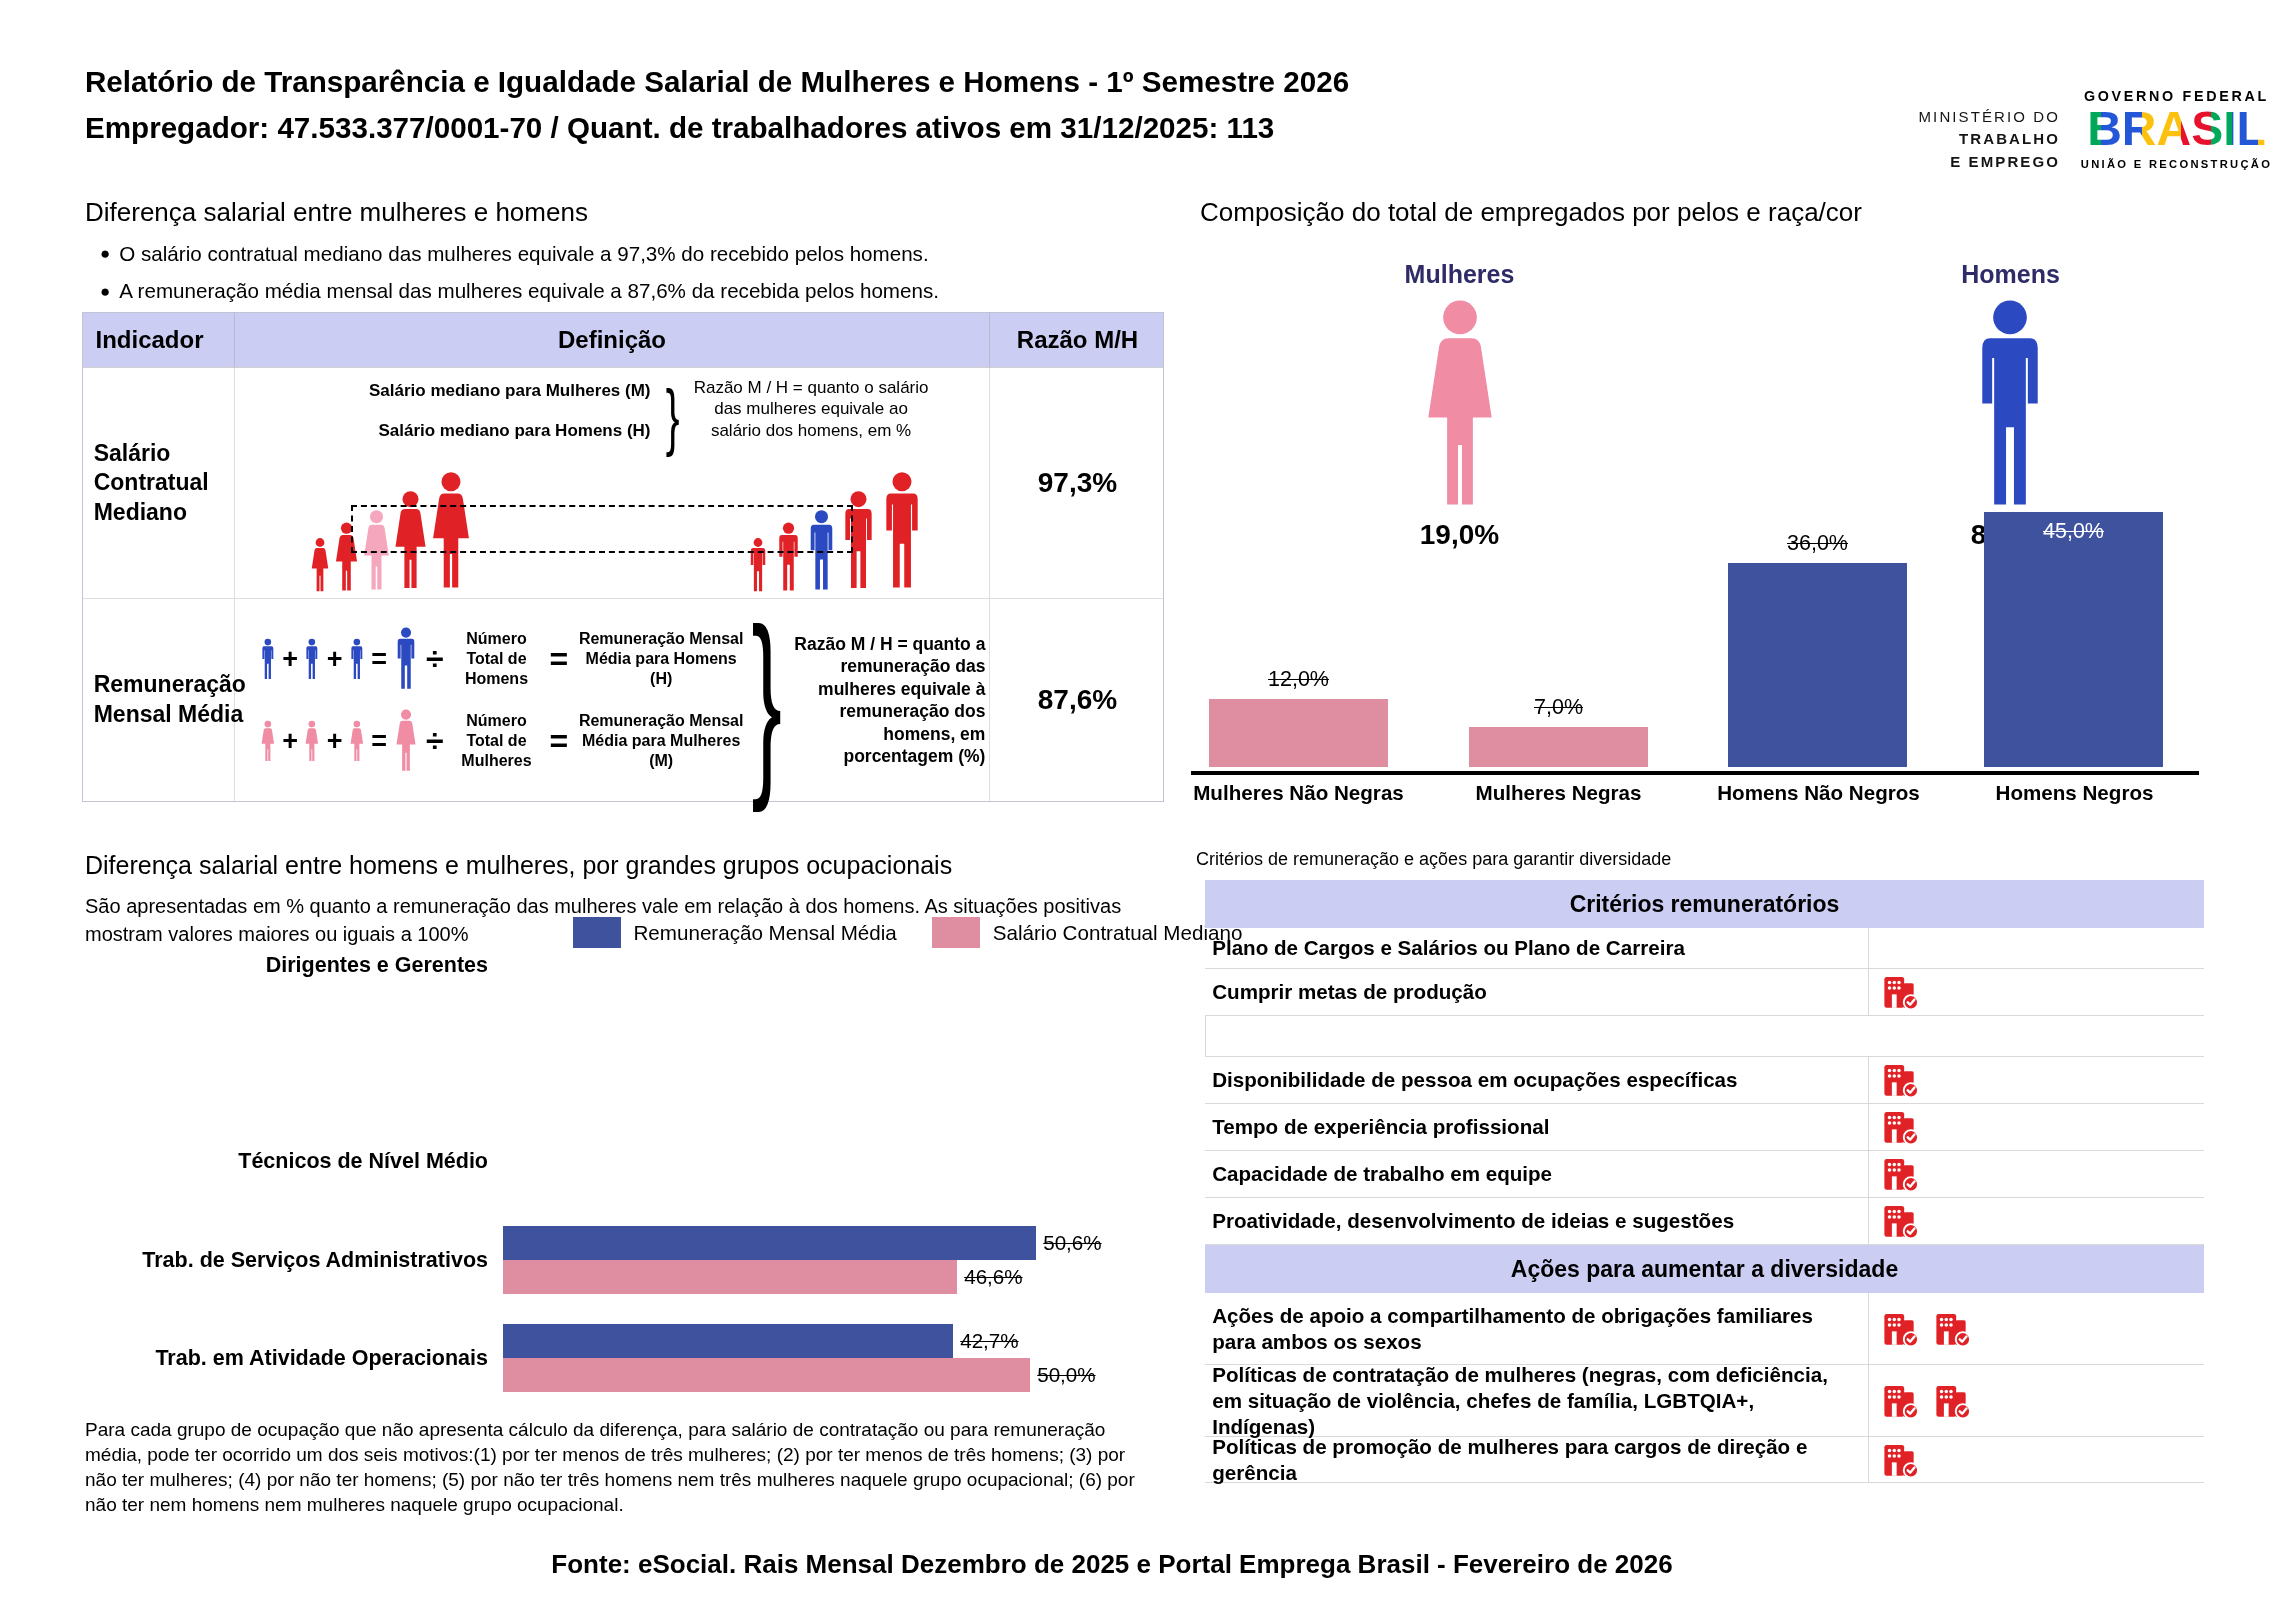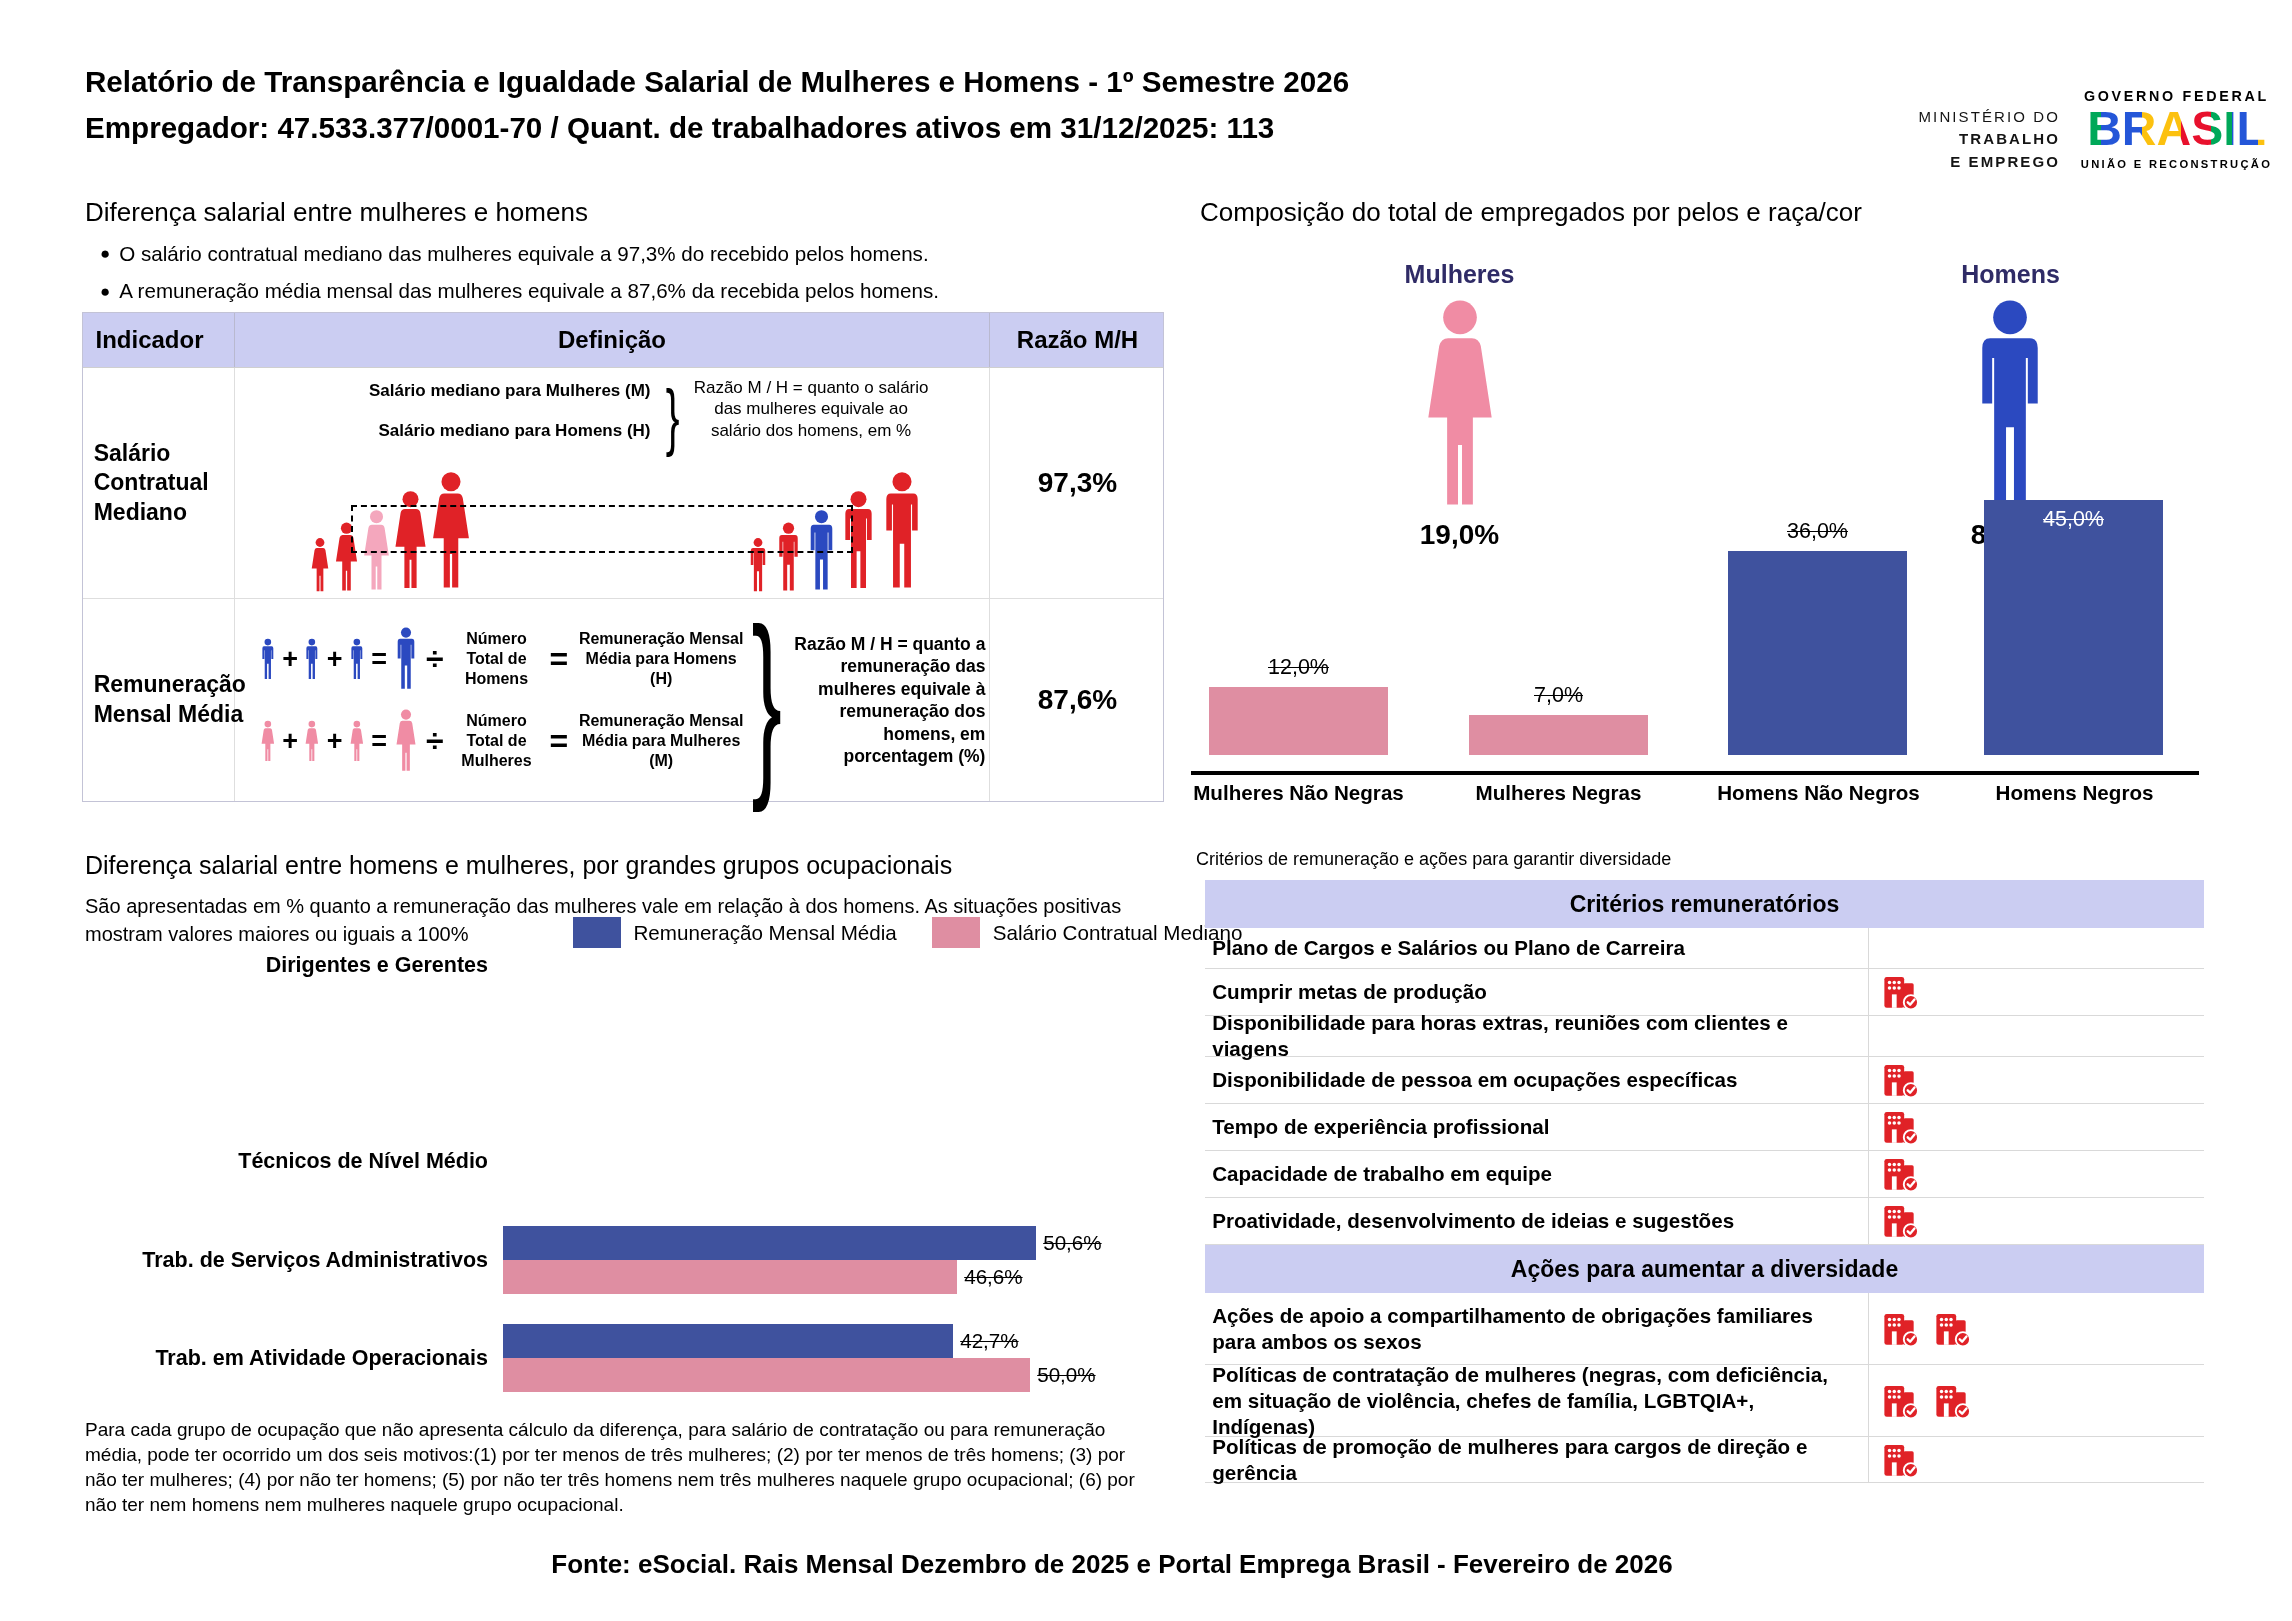--- a/index.html
+++ b/index.html
@@ -74,21 +74,21 @@
   
   .fig-red { fill:#e02227; } .fig-pink-hl { fill:#f4a7bd; } .fig-blue-hl { fill:#2b49c0; }
   .fig-blue { fill:#2b49c0; } .fig-pink { fill:#f08ca4; }
 
   
   #comp-title { left:1200px; top:197px; }
   .comp-lbl { width:269px; text-align:center; font-size:25px; font-weight:bold; color:#2f2b66; }
   .comp-pct { width:269px; text-align:center; font-size:28px; font-weight:bold; }
   #comp-chart { left:1191px; top:518px; width:1008px; height:257px; }
   #comp-axis { position:absolute; left:0; right:0; bottom:0; height:3.6px; background:#000; }
-  .vbar { position:absolute; bottom:20px; width:179px;margin-top:15px; }
+  .vbar { position:absolute; bottom:8px; width:179px;margin-top:15px; }
   .vbar .out-lbl { position:absolute; bottom:100%; margin-bottom:7.2px; left:50%;
        transform:translateX(-50%); white-space:nowrap; font-size:21.5px; }
   .vbar .in-lbl { position:absolute; top:7.2px; left:50%; transform:translateX(-50%);
        white-space:nowrap; font-size:21.5px; color:#fff; }
   .pinkbar { background:#df8ea2; } .bluebar { background:#3f529e; }
   .cat-lbl { position:absolute; top:781px; width:251px; text-align:center;
              font-size:20.6px; font-weight:bold; white-space:nowrap; }
   .struck { text-decoration:line-through; text-decoration-thickness:1.3px; }
 
   
@@ -361,21 +361,20 @@
   </div>
   <div class="crit-row h52">
     <div class="crit-label">Cumprir metas de produção</div>
     <div class="crit-icons">
   <svg class="co-ico" viewBox="0 0 42 42" width="38" height="38">
           <use href="#sym-company"></use>
         </svg>
 </div>
   </div>
   <div class="crit-row h46">
-    <div class="crit-label">Disponibilidade para horas extras, reuniões com clientes e viagens</div>
     <div class="crit-icons"></div>
   </div>
   <div class="crit-row h52">
     <div class="crit-label">Disponibilidade de pessoa em ocupações específicas</div>
     <div class="crit-icons">
   <svg class="co-ico" viewBox="0 0 42 42" width="38" height="38">
           <use href="#sym-company"></use>
         </svg>
 </div>
   </div>

